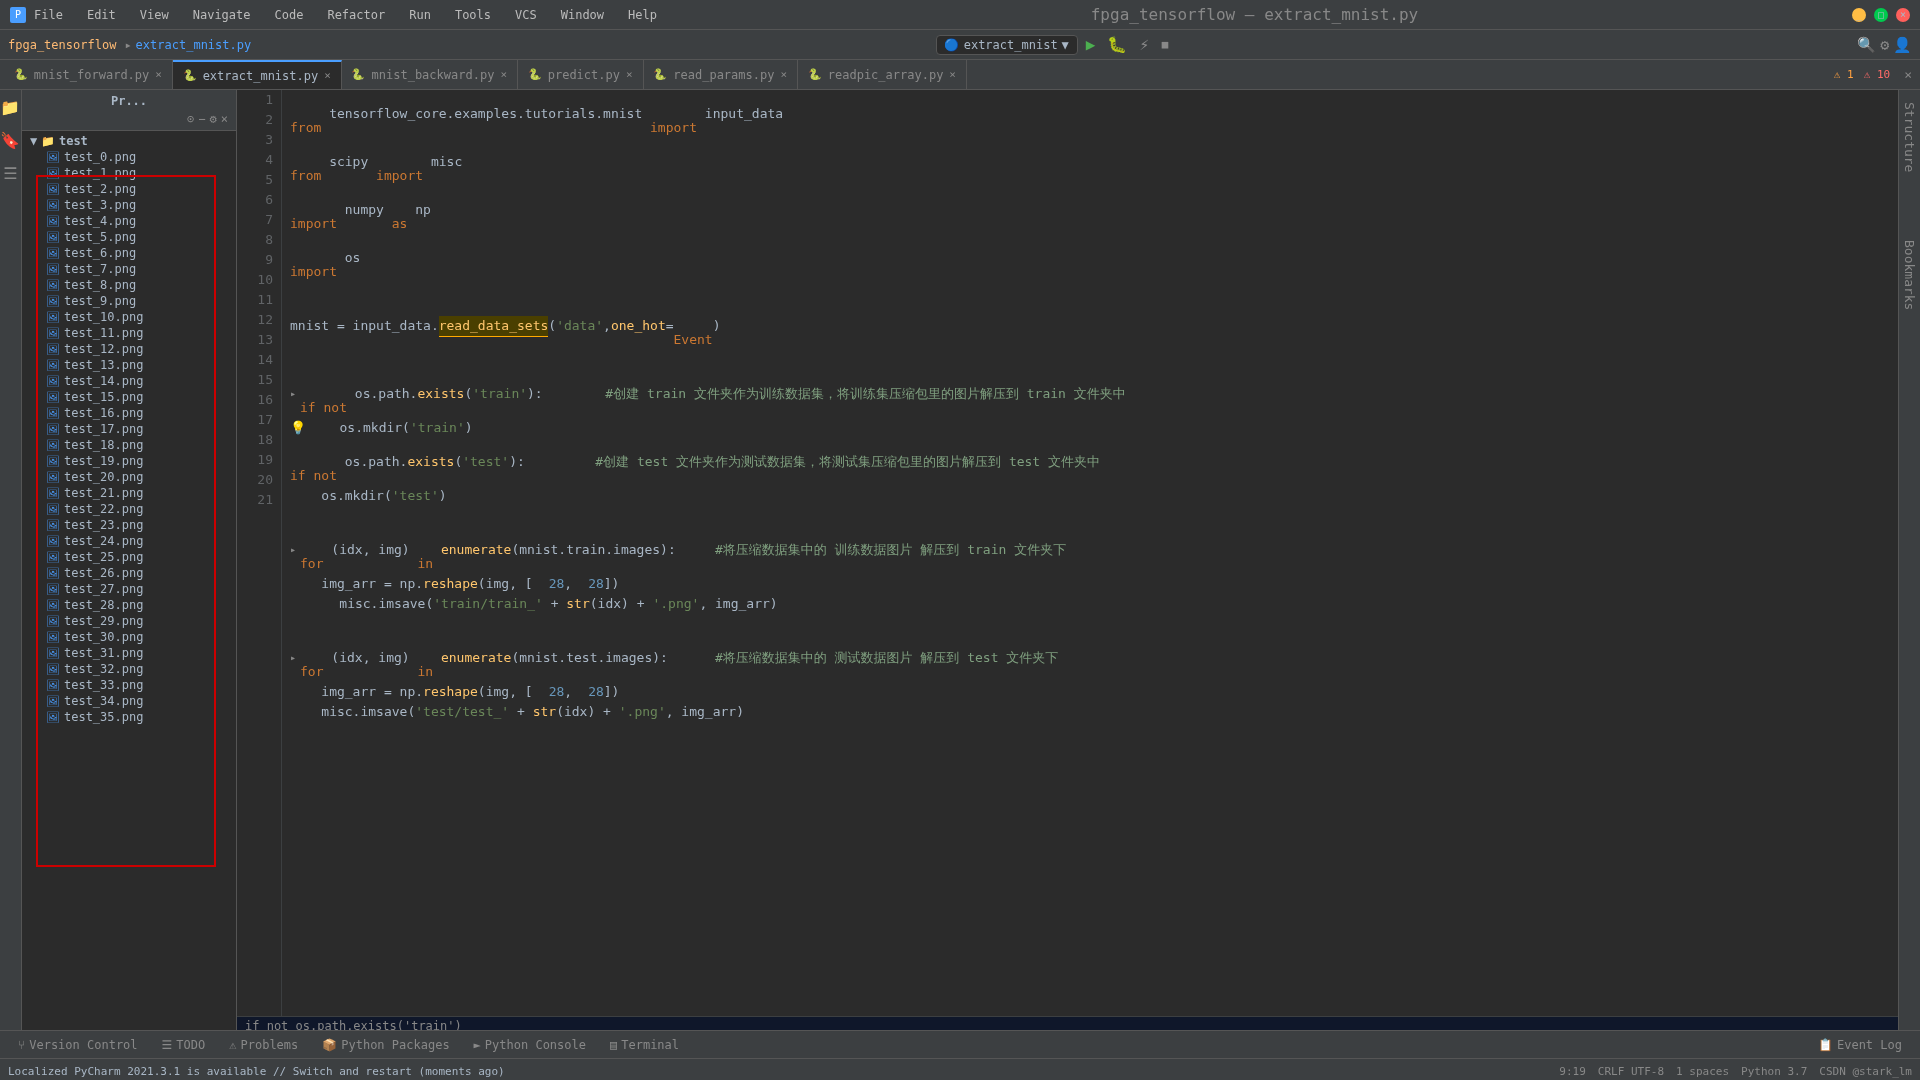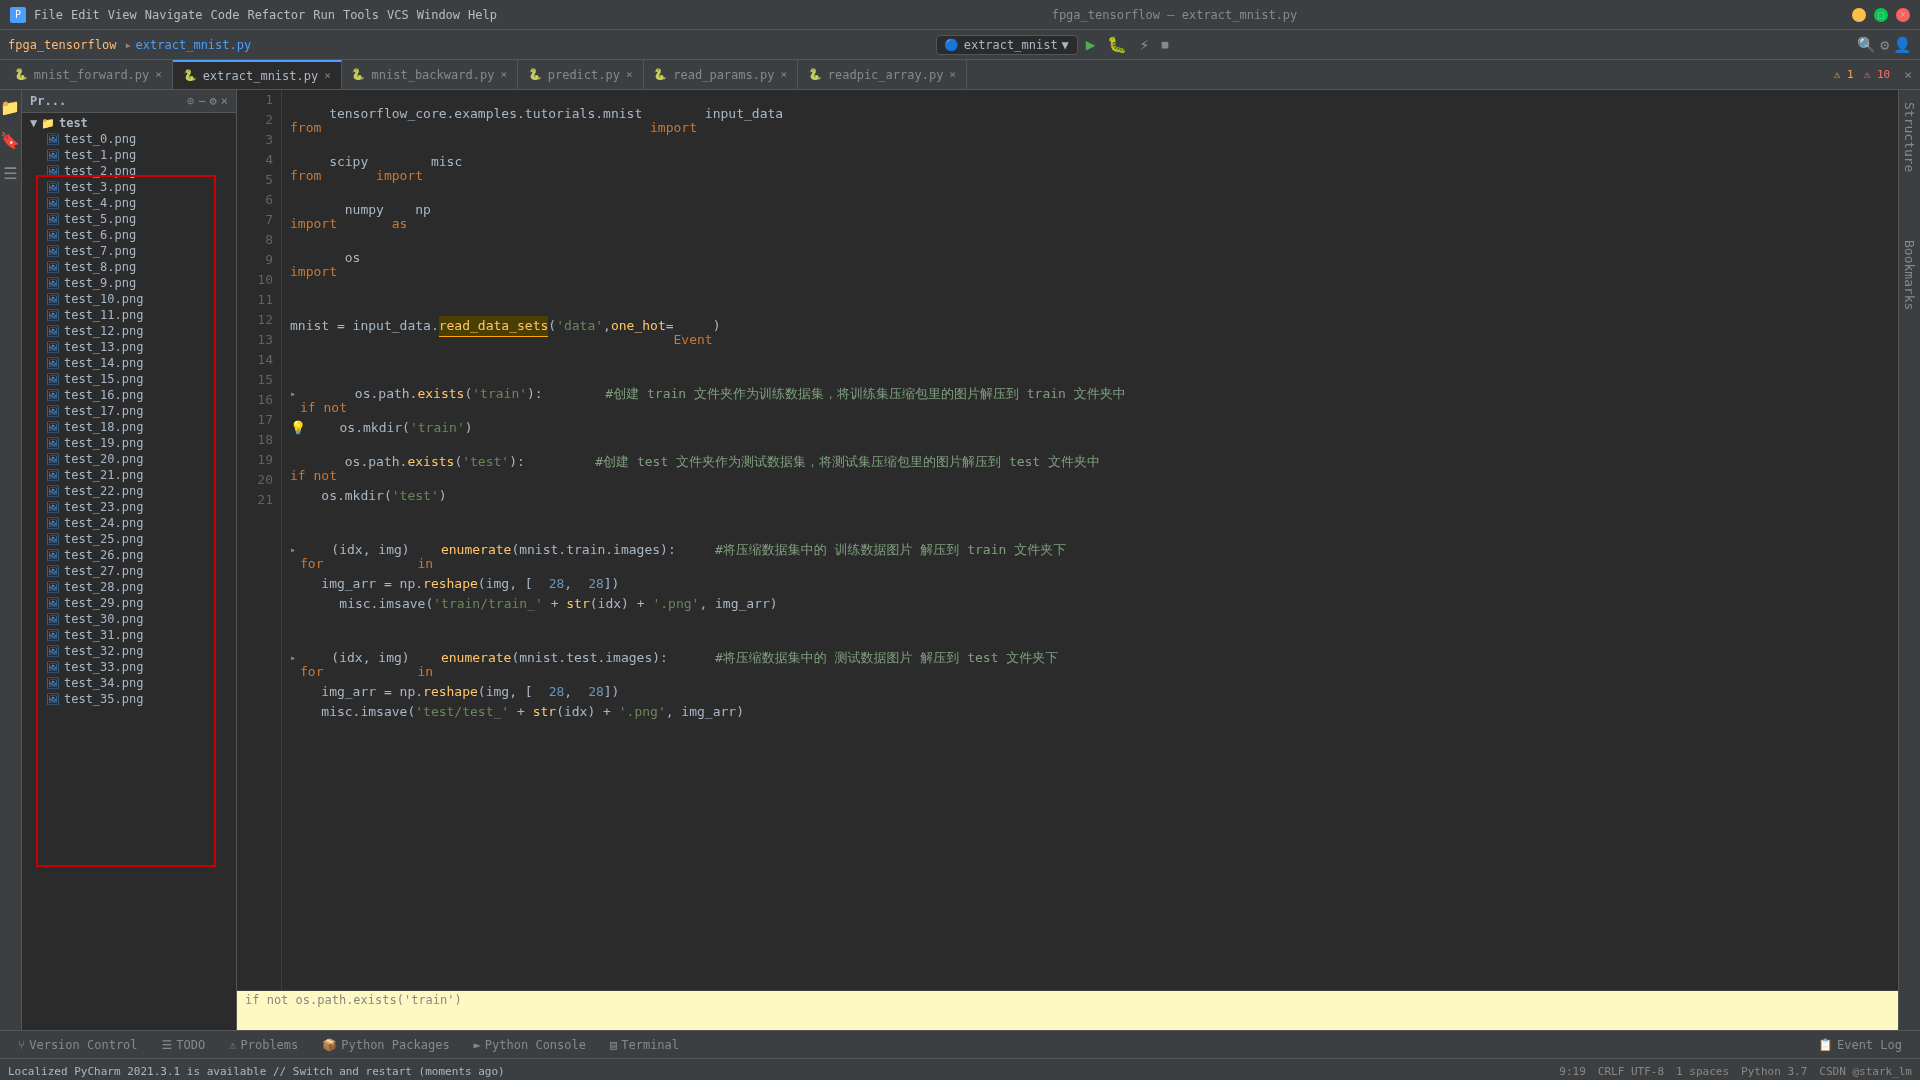--- a/index.html
+++ b/index.html
@@ -17,23 +17,23 @@
     #title-bar {
       display: flex;
       align-items: center;
       background: #3c3f41;
       height: 30px;
       padding: 0 10px;
       gap: 8px;
       border-bottom: 1px solid #555;
     }
     #title-bar .app-icon { width: 16px; height: 16px; background: #4a9eff; border-radius: 2px; font-size: 10px; display: flex; align-items: center; justify-content: center; color: white; }
-    #title-bar .menu-items { display: flex; gap: 8px; font-size: 12px; color: #bbb; }
+    #title-bar .menu-items { display: flex; gap: 24px; font-size: 12px; color: #bbb; }
     #title-bar .menu-items span { cursor: pointer; }
-    #title-bar .title-center { flex: 1; text-align: center; font-size: 12px; color: #888; }
+    #title-bar .title-center { flex: 1; text-align: center; font-size: 16px; color: #888; }
     #title-bar .window-controls { display: flex; gap: 8px; margin-left: auto; }
     #title-bar .win-btn { width: 14px; height: 14px; border-radius: 50%; font-size: 10px; display: flex; align-items: center; justify-content: center; cursor: pointer; }
     #title-bar .win-min { background: #ffbd44; }
     #title-bar .win-max { background: #00ca4e; }
     #title-bar .win-close { background: #ff605c; }
 
     
     #editor-tabs {
       display: flex;
       align-items: center;
@@ -96,20 +96,21 @@
     }
     #project-header {
       display: flex;
       align-items: center;
       padding: 4px 8px;
       background: #3c3f41;
       border-bottom: 1px solid #555;
       gap: 4px;
       font-size: 12px;
       color: #a9b7c6;
+      flex-direction: column;
     }
     #project-header .header-icons { margin-left: auto; display: flex; gap: 4px; color: #888; font-size: 12px; }
     #file-tree {
       flex: 1;
       overflow-y: auto;
       overflow-x: hidden;
       padding: 2px 0;
     }
     #file-tree::-webkit-scrollbar { width: 6px; }
     #file-tree::-webkit-scrollbar-track { background: #2b2b2b; }
@@ -620,21 +621,21 @@
         <div class="code-line">
           <span class="var">    misc.imsave(</span><span class="str">'test/test_'</span><span class="var"> + </span><span class="fn">str</span><span class="var">(idx) + </span><span class="str">'.png'</span><span class="var">, img_arr)</span>
         </div>
 
         <div class="code-line">&nbsp;</div>
 
         <div class="code-line">&nbsp;</div>
       </div>
     </div>
 
-    <div style="height:40px;background:#fef9c3;border-top:1px solid #3c3f41;padding:2px 8px;font-size:12px;color:#888;">
+    <div style="height:14px;background:#0f172a;border-top:1px solid #3c3f41;padding:2px 8px;font-size:12px;color:#888;">
       <span>if not os.path.exists('train')</span>
     </div>
   </div>
 
   <div id="structure-panel">
     <span class="struct-icon">Structure</span>
     <span class="struct-icon" style="margin-top:60px;">Bookmarks</span>
   </div>
 
   <div class="highlight-box"></div>

